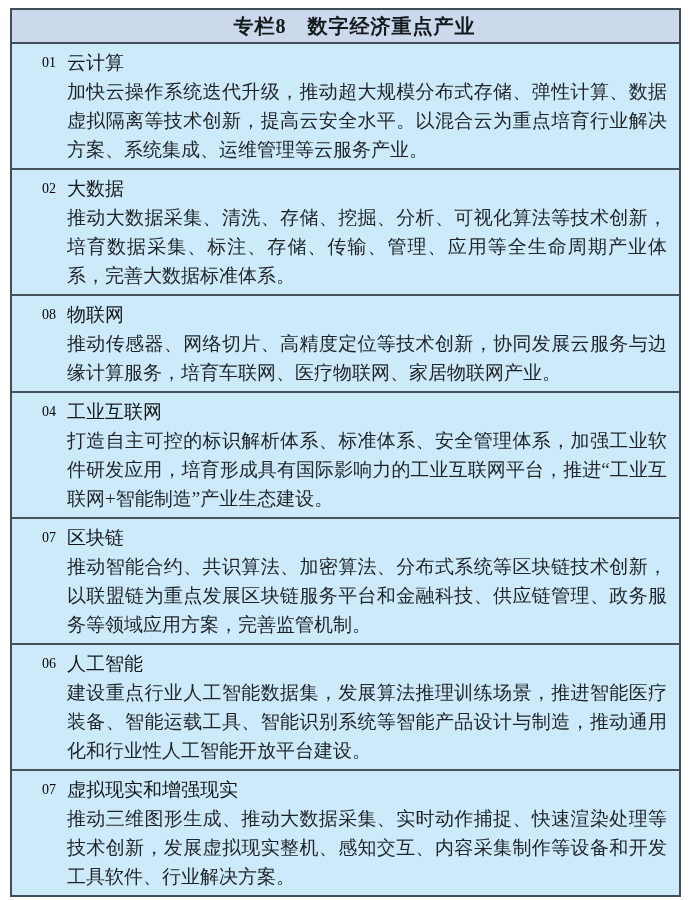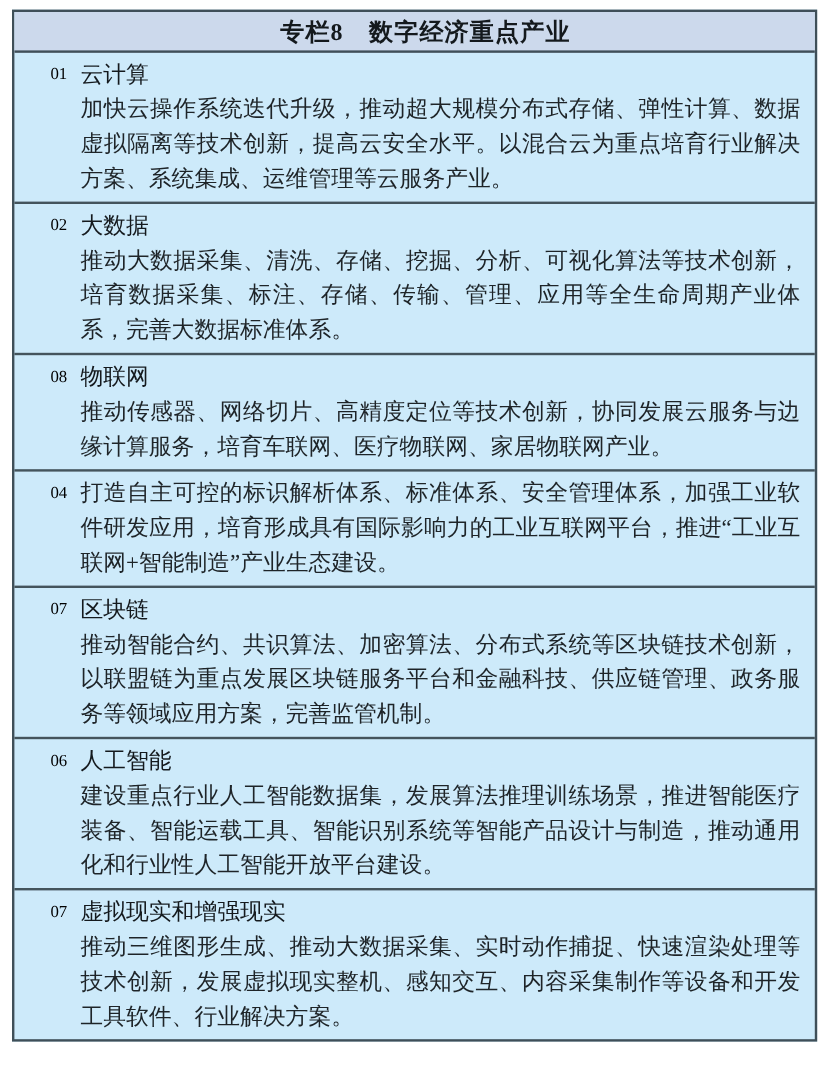--- a/index.html
+++ b/index.html
@@ -84,20 +84,21 @@
   </div>
 
   <div class="section">
     <span class="sec-num">08</span>
     <div class="sec-head"><span class="sec-title">物联网</span></div>
     <p class="sec-text">推动传感器、网络切片、高精度定位等技术创新，协同发展云服务与边缘计算服务，培育车联网、医疗物联网、家居物联网产业。</p>
   </div>
 
   <div class="section">
     <span class="sec-num">04</span>
+    <div class="sec-head"><span class="sec-title">工业互联网</span></div>
     <p class="sec-text">打造自主可控的标识解析体系、标准体系、安全管理体系，加强工业软件研发应用，培育形成具有国际影响力的工业互联网平台，推进“工业互联网+智能制造”产业生态建设。</p>
   </div>
 
   <div class="section">
     <span class="sec-num">07</span>
     <div class="sec-head"><span class="sec-title">区块链</span></div>
     <p class="sec-text">推动智能合约、共识算法、加密算法、分布式系统等区块链技术创新，以联盟链为重点发展区块链服务平台和金融科技、供应链管理、政务服务等领域应用方案，完善监管机制。</p>
   </div>
 
   <div class="section">

